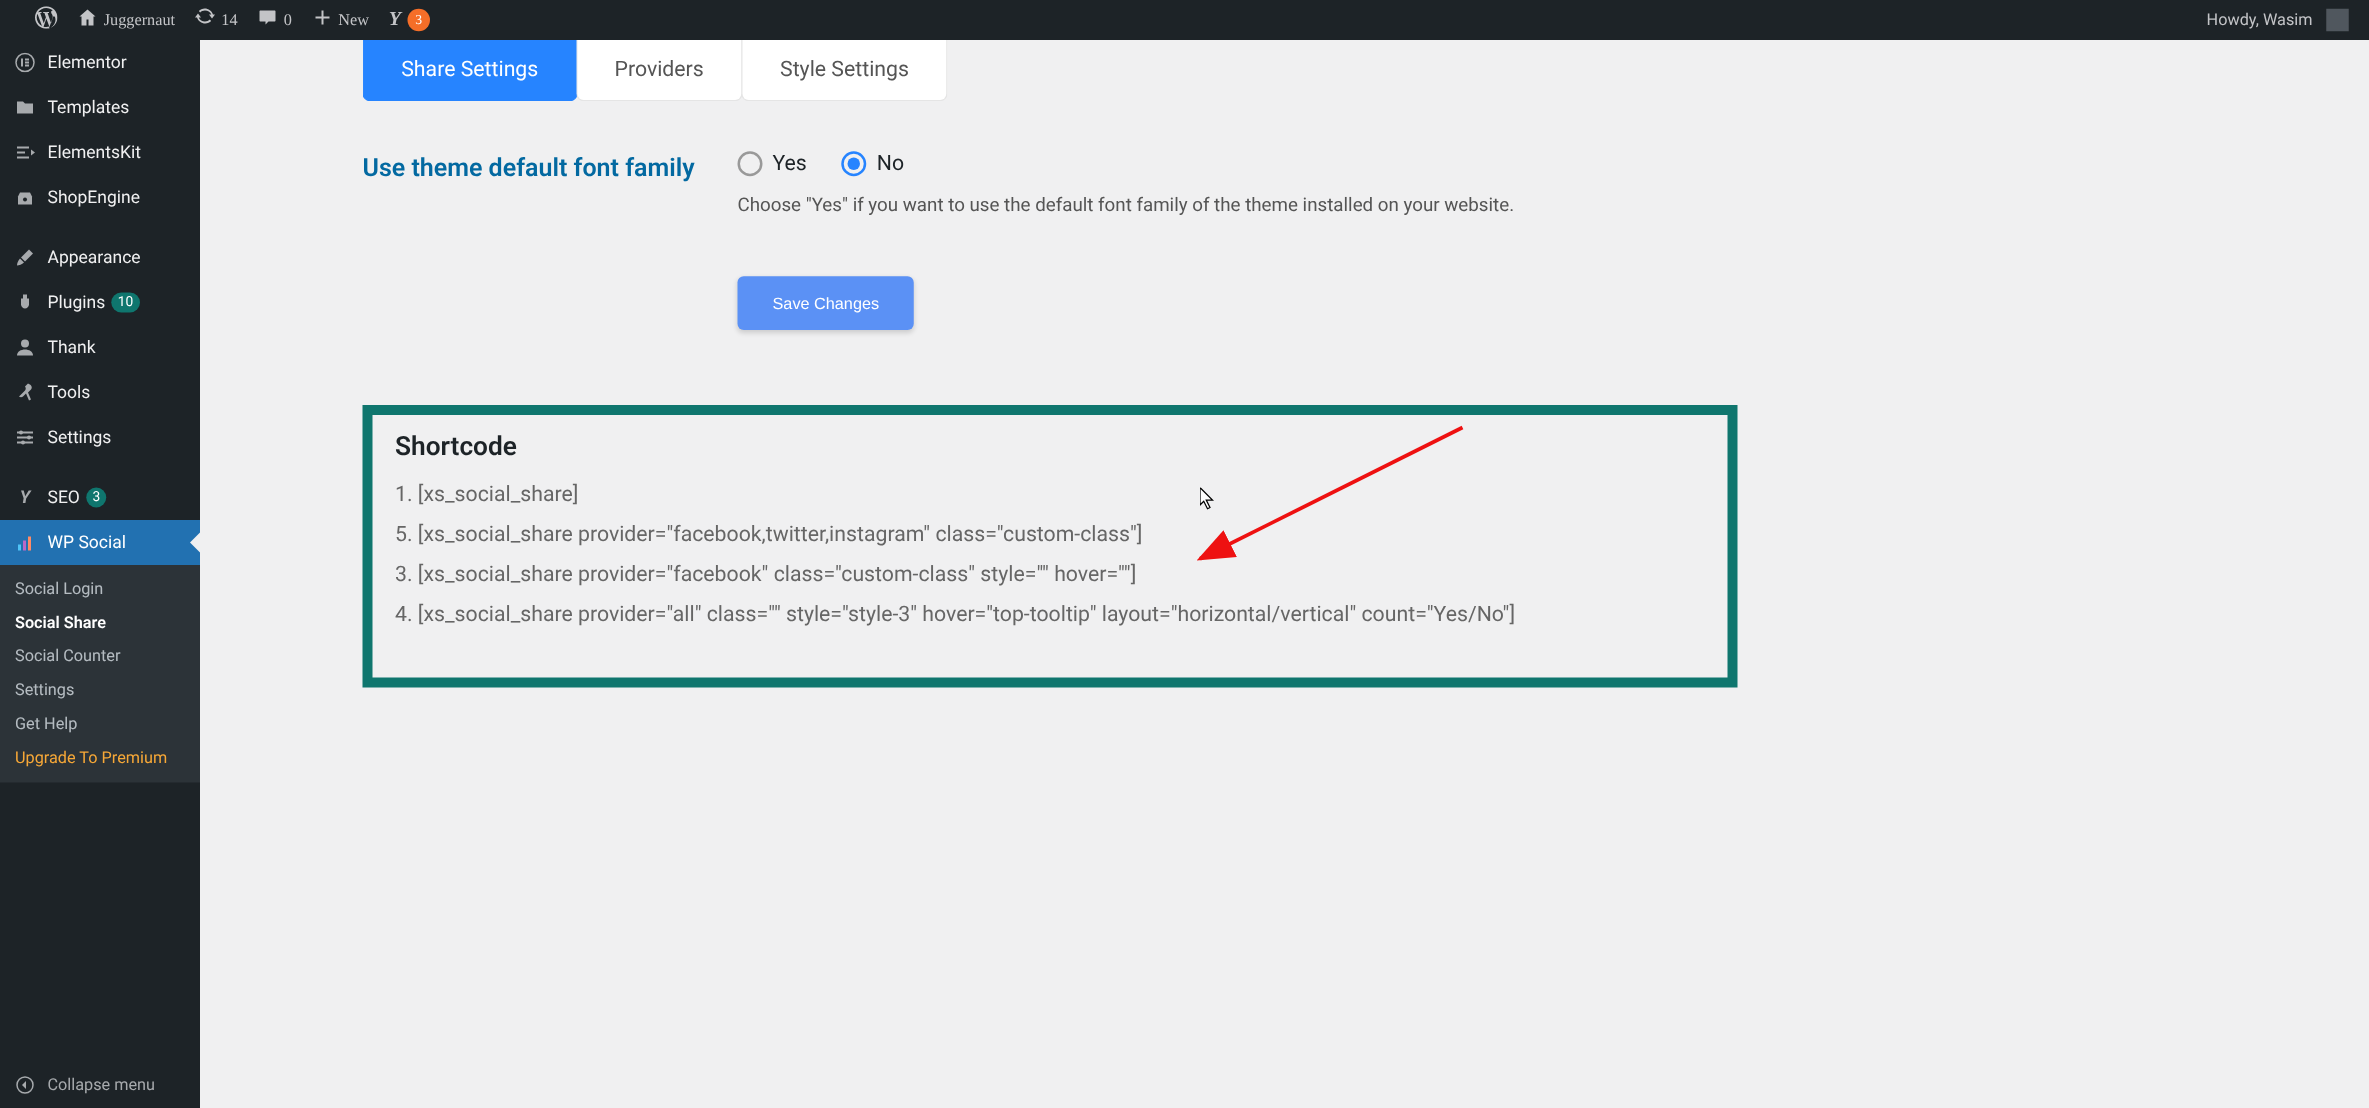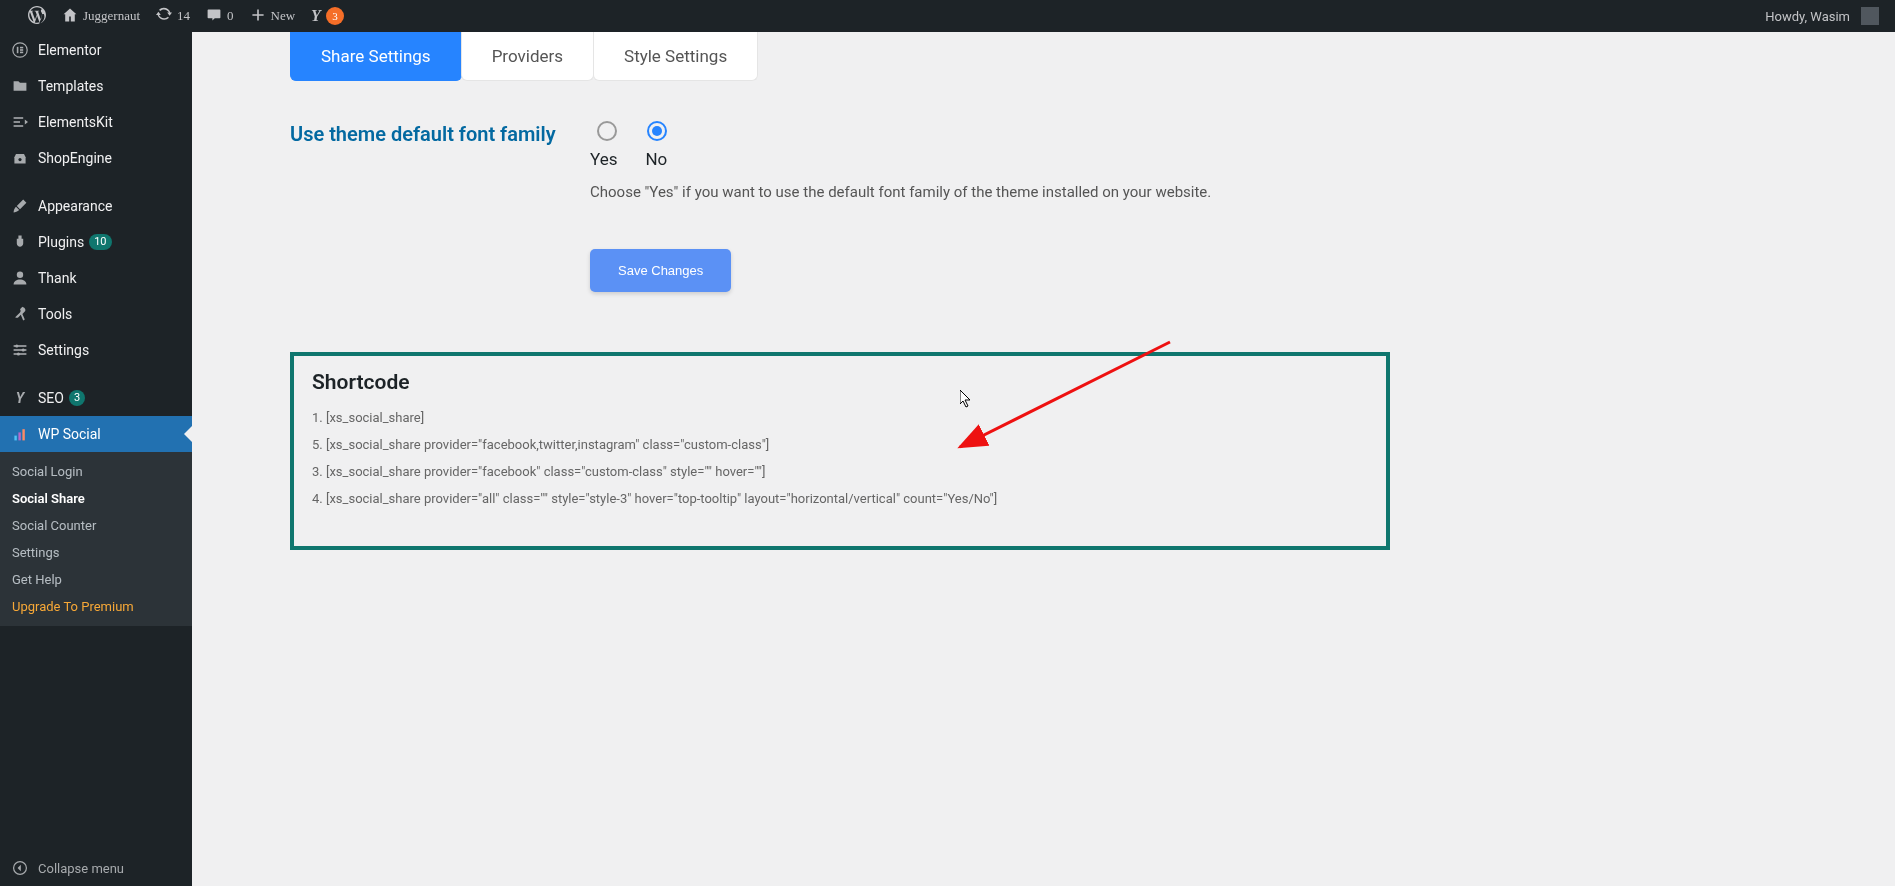--- a/index.html
+++ b/index.html
@@ -49,21 +49,21 @@
       justify-content: center;
       font-size: 11px;
     }
 
     
     .sidebar {
       position: fixed;
       top: 32px;
       left: 0;
       bottom: 0;
-      width: 192px;
+      width: 160px;
       background: #1d2327;
       color: #c3c4c7;
       z-index: 9999;
     }
     .menu-item {
       display: flex;
       align-items: center;
       padding: 8px 8px 8px 10px;
       cursor: pointer;
       font-size: 14px;
@@ -158,21 +158,21 @@
       border-top: none;
       margin-right: -1px;
     }
     .tab.active { background: #2684ff; color: #fff; border-color: #2684ff; }
 
     
     .form-row { display: flex; align-items: flex-start; margin-bottom: 48px; }
     .form-label { width: 300px; font-size: 20px; font-weight: 600; color: #0369a1; line-height: 1.3; }
     .form-field { flex: 1; }
     .radio-group { display: flex; align-items: center; gap: 28px; margin-bottom: 14px; }
-    .radio-option { display: flex; align-items: flex-end; gap: 8px; font-size: 17px; color: #1d2327; flex-direction: column; }
+    .radio-option { display: flex; align-items: flex-start; gap: 8px; font-size: 17px; color: #1d2327; }
     .radio-circle {
       width: 20px;
       height: 20px;
       border: 2px solid #999;
       border-radius: 50%;
       display: inline-flex;
       align-items: center;
       justify-content: center;
     }
     .radio-circle.selected { border-color: #2684ff; }
@@ -193,26 +193,26 @@
       padding: 14px 28px;
       font-size: 13px;
       border-radius: 5px;
       cursor: pointer;
       box-shadow: 0 2px 4px rgba(0,0,0,0.15);
     }
     .btn-row { margin-left: 300px; margin-bottom: 60px; }
 
     
     .shortcode-box {
-      border: 4px solid #0f766e;
+      border: 8px solid #0f766e;
       padding: 14px 18px 28px 18px;
       margin-bottom: 40px;
     }
     .shortcode-title { font-size: 21px; font-weight: 600; color: #1d2327; margin-bottom: 16px; }
-    .shortcode-item { font-size: 13px; color: #666; margin: 12px 0; }
+    .shortcode-item { font-size: 17px; color: #666; margin: 12px 0; }
 
     
     .arrow-svg {
       position: absolute;
       top: 300px;
       left: 780px;
       pointer-events: none;
     }
 
     

